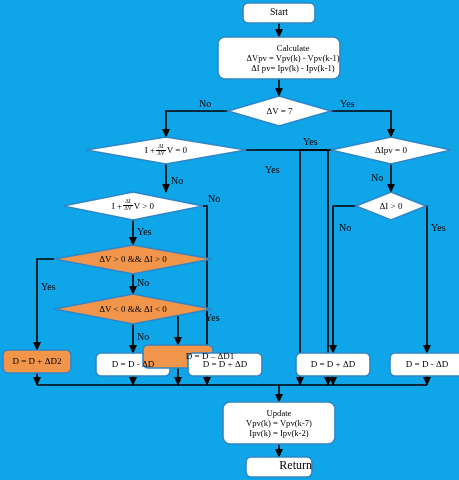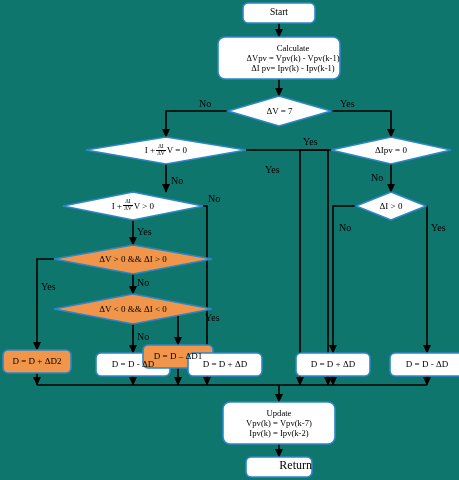--- a/index.html
+++ b/index.html
@@ -7,21 +7,21 @@
     padding: 0;
     background: #ffffff;
   }
   body {
     font-family: "Liberation Serif", serif;
   }
   #canvas {
     position: relative;
     width: 459px;
     height: 480px;
-    background: #0f766e;
+    background: #0ea5e9;
     overflow: hidden;
   }
   svg.layer {
     position: absolute;
     top: 0;
     left: 0;
     width: 459px;
     height: 480px;
   }
   .node-text {
@@ -211,21 +211,21 @@
   </div>
 
   <div class="node-text" style="left:3px; top:350px; width:68px; height:23px; font-size:9px;border-radius:9px;">
     <span>D = D + ΔD2</span>
   </div>
 
   <div class="node-text" style="left:96px; top:353px; width:74px; height:23px; font-size:9px;">
     <span>D = D - ΔD</span>
   </div>
 
-  <div class="node-text" style="left:143px; top:345px; width:70px; height:23px; font-size:9px;">
+  <div class="node-text" style="left:143px; top:345px; width:70px; height:23px; font-size:9px;padding-left:32px;">
     <span>D = D – ΔD1</span>
   </div>
 
   <div class="node-text" style="left:188px; top:353px; width:74px; height:23px; font-size:9px;">
     <span>D = D + ΔD</span>
   </div>
 
   <div class="node-text" style="left:296px; top:353px; width:74px; height:23px; font-size:9px;">
     <span>D = D + ΔD</span>
   </div>

